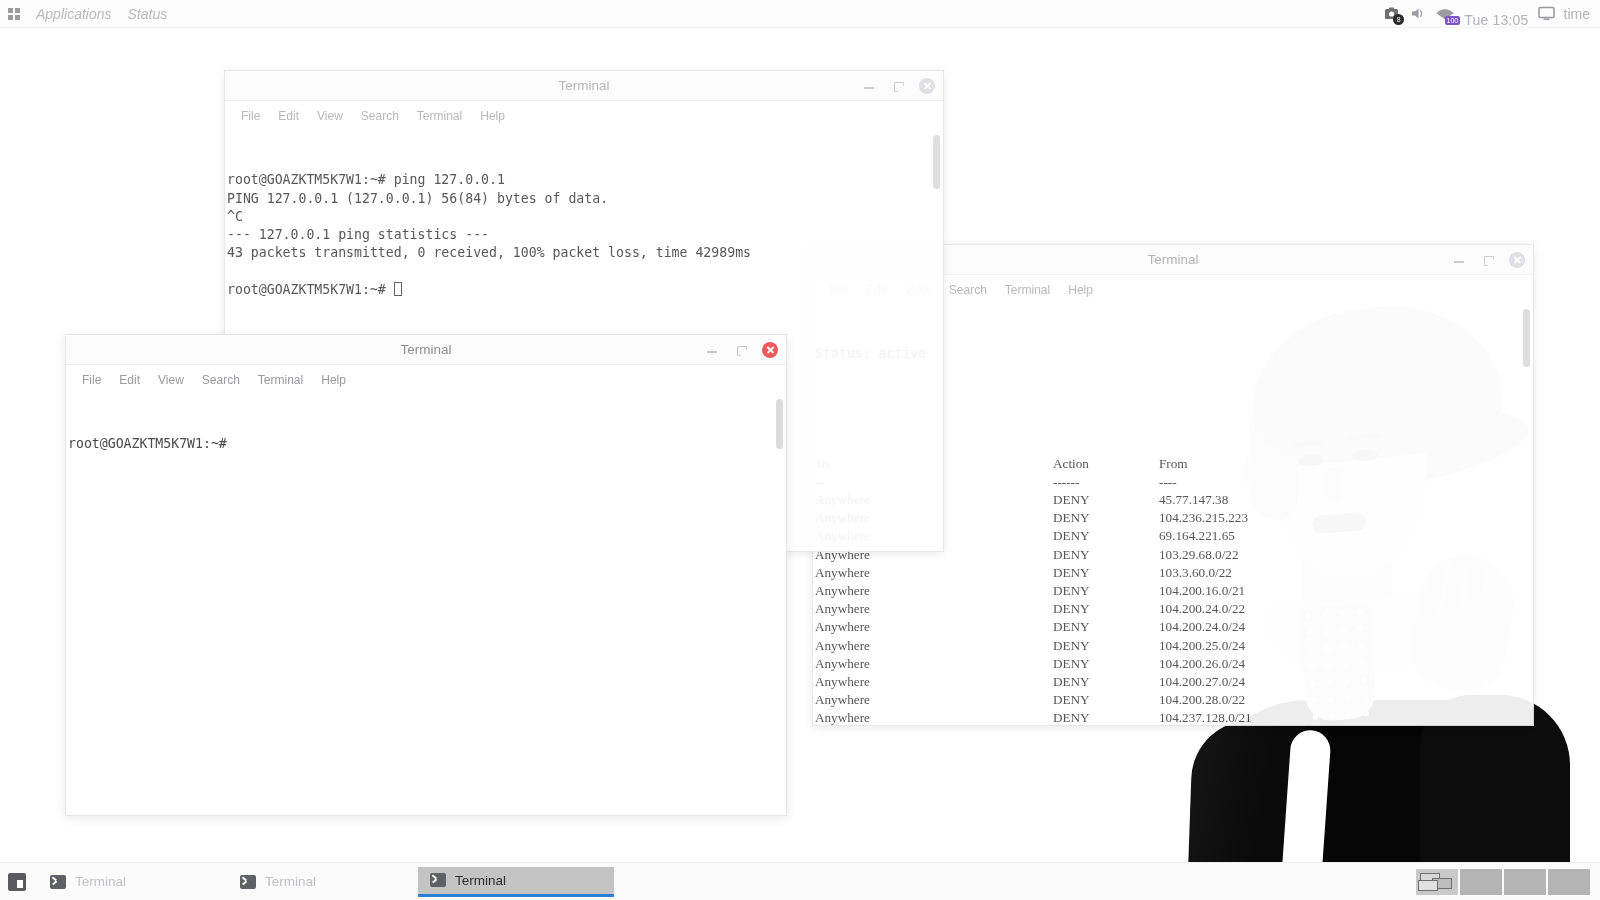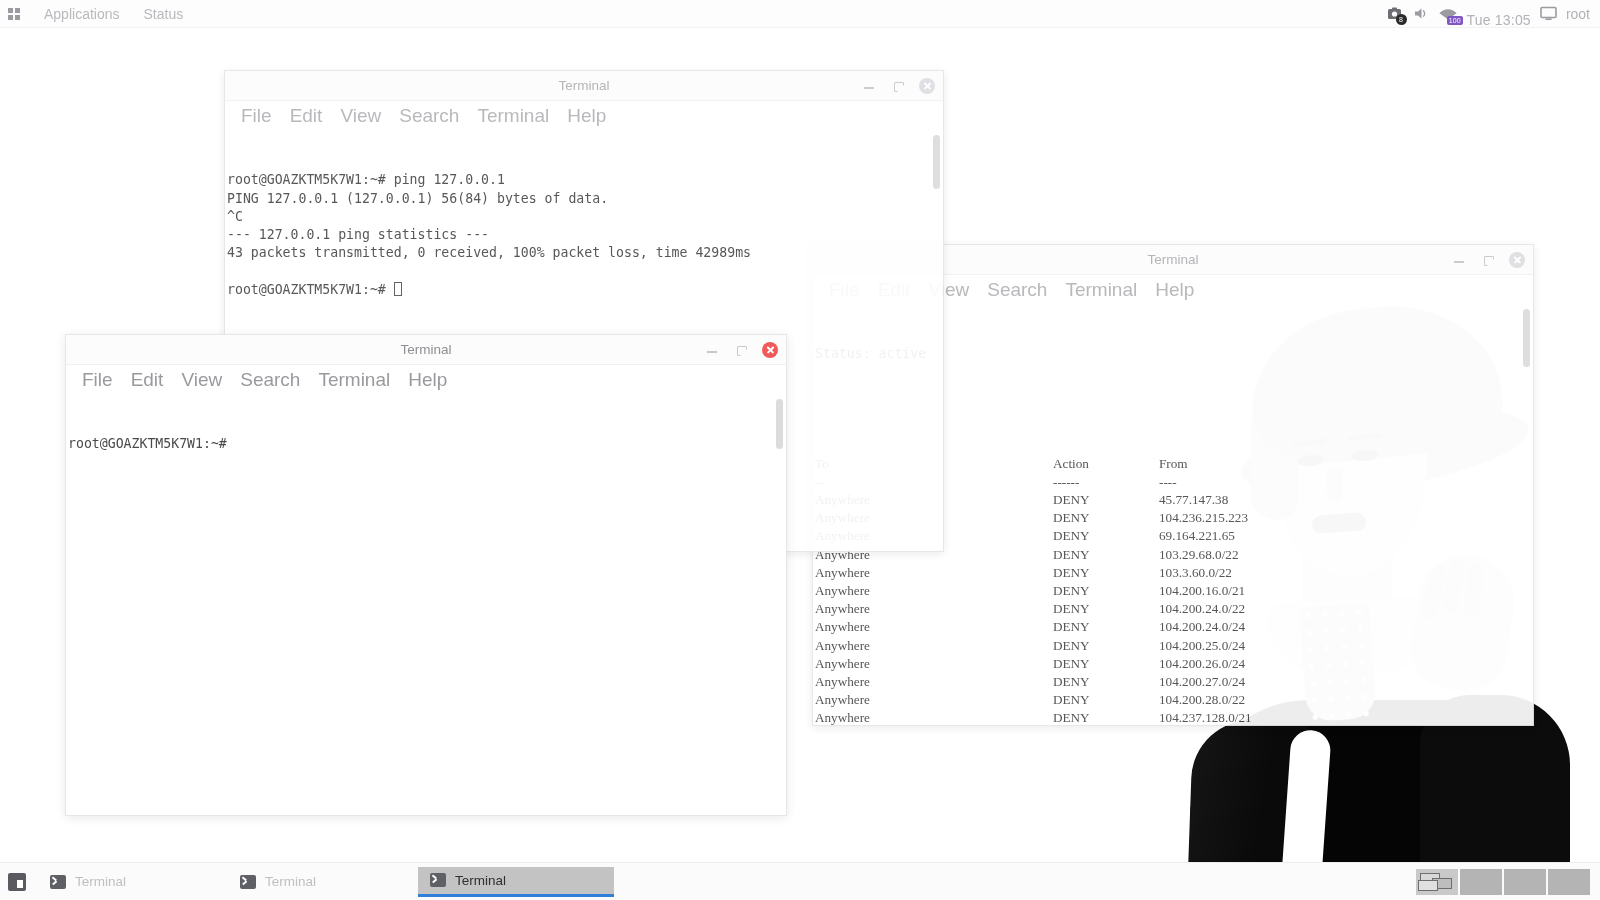--- a/index.html
+++ b/index.html
@@ -139,21 +139,21 @@
   
   #top-panel {
     position: absolute; left: 0; top: 0;
     width: 1600px; height: 28px;
     background: #fdfdfd;
     display: flex; align-items: center;
     font-size: 14px; color: #b9b9bd;
     z-index: 100;
     border-bottom: 1px solid #f2f2f2;
   }
-  .panel-left { display: flex; align-items: center; gap: 24px; padding-left: 8px; }
+  .panel-left { display: flex; align-items: center; gap: 16px; padding-left: 8px; font-style: italic; }
   .panel-right { margin-left: auto; display: flex; align-items: center; gap: 9px; padding-right: 10px; }
   .apps-grid { display: grid; grid-template-columns: 5px 5px; grid-gap: 2px; }
   .apps-grid i { width: 5px; height: 5px; background: #9a9aa0; display: block; }
   .panel-item { cursor: default; white-space: nowrap; }
   .tray-ico { display: inline-flex; align-items: center; justify-content: center; position: relative; }
   .tray-clock { color: #b2b2b8; letter-spacing: 0.2px; margin-top: 12px; }
   .tray-user { color: #b2b2b8; }
   .badge-dot {
     position: absolute; right: -3px; bottom: -3px;
     width: 11px; height: 11px; border-radius: 50%;
@@ -207,21 +207,21 @@
   .wb-close::before, .wb-close::after {
     content: ""; position: absolute; left: 3.5px; top: 7.2px;
     width: 9px; height: 1.6px; background: #ffffff; border-radius: 1px;
   }
   .wb-close::before { transform: rotate(45deg); }
   .wb-close::after { transform: rotate(-45deg); }
 
   .term-menubar {
     height: 30px; display: flex; align-items: center; gap: 18px;
     padding: 0 16px;
-    font-size: 19px; color: #b4b4b8;
+    font-size: 12px; color: #b4b4b8;
     background: #ffffff;
     flex: 0 0 auto;
   }
   .term-window.active .term-menubar { color: #9a9a9e; }
   .menu-item { cursor: pointer; white-space: nowrap; }
 
   .term-body {
     flex: 1 1 auto; position: relative;
     background: #ffffff;
     overflow: hidden;
@@ -371,21 +371,21 @@
         </svg>
         <span class="wifi-badge">100</span>
       </span>
       <span class="tray-clock">Tue 13:05</span>
       <span class="tray-ico">
         <svg width="17" height="15" viewBox="0 0 17 15" aria-hidden="true">
           <rect x="1" y="1.5" width="15" height="10" rx="1.2" fill="none" stroke="#9b9ba1" stroke-width="1.6"></rect>
           <rect x="5.5" y="12.4" width="6" height="1.6" fill="#9b9ba1"></rect>
         </svg>
       </span>
-      <span class="tray-user">root</span>
+      <span class="tray-user">time</span>
     </div>
   </div>
 
   <div class="term-window ghost" id="win-firewall" style="left:812px; top:244px; width:722px; height:482px;">
     <div class="term-titlebar">
       <span class="term-title">Terminal</span>
       <span class="win-btns">
         <span class="win-btn wb-min"></span>
         <span class="win-btn wb-max"></span>
         <span class="win-btn wb-close"></span>

